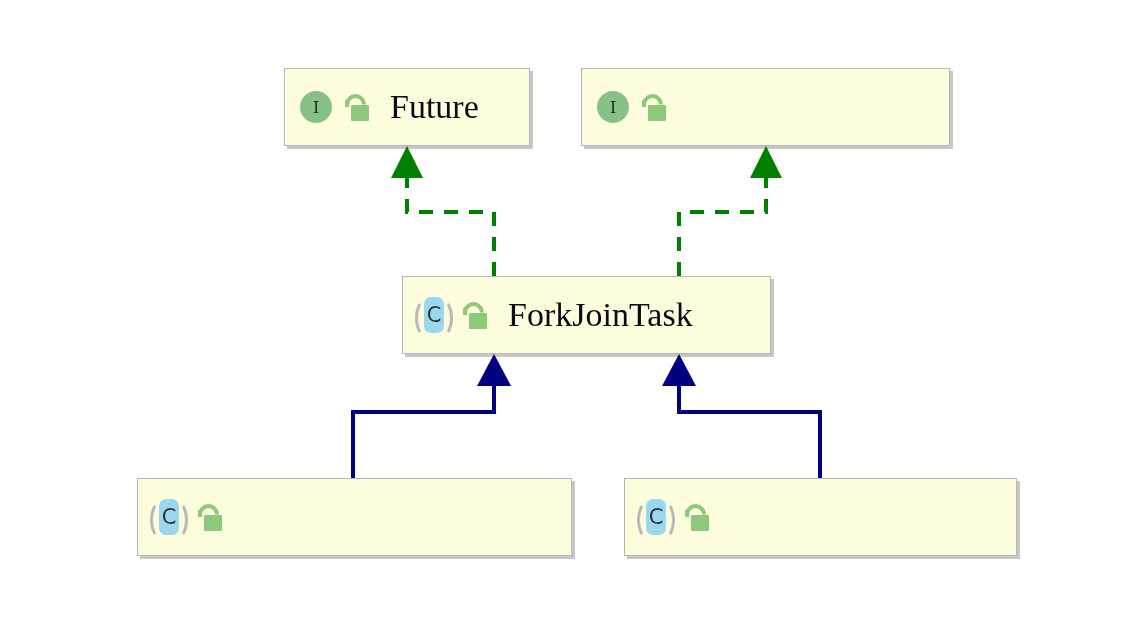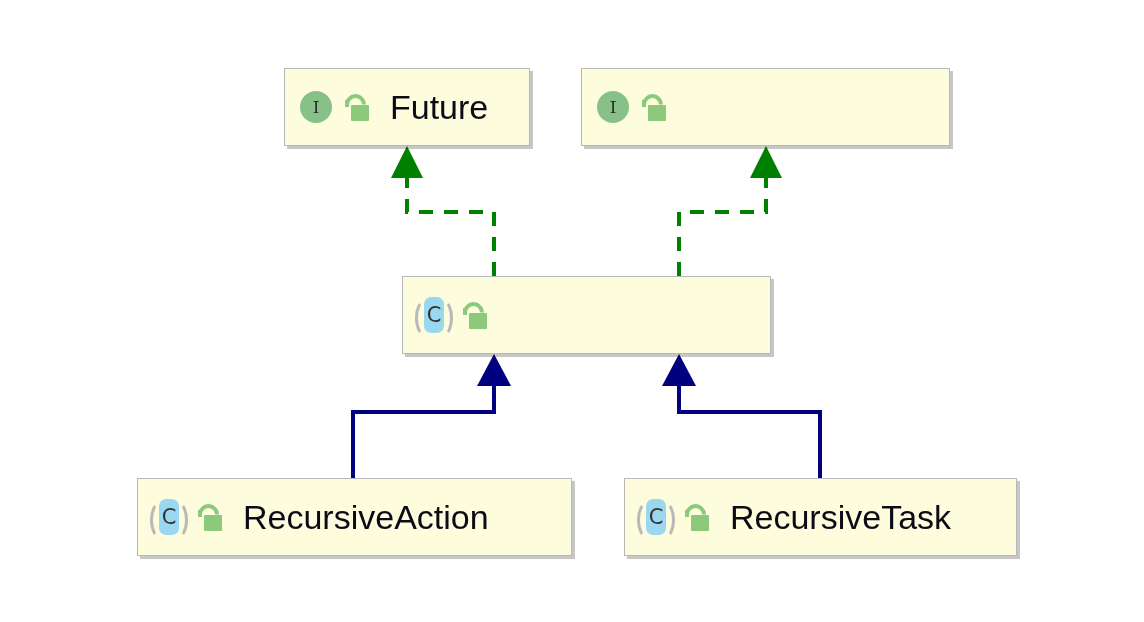--- a/index.html
+++ b/index.html
@@ -33,21 +33,21 @@
     box-sizing: border-box;
     background: #fdfdde;
     border: 1px solid #b8b8b8;
     box-shadow: 3px 3px 0 0 rgba(0,0,0,0.22);
     display: flex;
     align-items: center;
     padding: 0 16px 0 12px;
   }
 
   .node-label {
-    font-family: Liberation Sans, sans-serif;
+    font-family: Liberation Serif, serif;
     font-size: 34px;
     line-height: 1;
     color: #0b0b16;
     white-space: pre;
     margin-left: 20px;
     letter-spacing: 0px;
   }
 
   
   .type-icon {
@@ -211,45 +211,44 @@
       <span class="cls-arc left"></span>
       <span class="cls-arc right"></span>
       <span class="cls-body"></span>
       <span class="cls-letter">C</span>
     </span>
     <span class="lock-icon">
       <span class="lock-shackle"></span>
       <span class="lock-stem"></span>
       <span class="lock-body"></span>
     </span>
+    <span class="node-label">ForkJoinTask</span>
   </div>
 
   <div class="node" id="node-recursiveaction" style="left: 137px; top: 478px; width: 435px; height: 78px;">
     <span class="type-icon">
       <span class="cls-arc left"></span>
       <span class="cls-arc right"></span>
       <span class="cls-body"></span>
       <span class="cls-letter">C</span>
     </span>
     <span class="lock-icon">
       <span class="lock-shackle"></span>
       <span class="lock-stem"></span>
       <span class="lock-body"></span>
     </span>
-    <span class="node-label">RecursiveAction</span>
   </div>
 
   <div class="node" id="node-recursivetask" style="left: 624px; top: 478px; width: 393px; height: 78px;">
     <span class="type-icon">
       <span class="cls-arc left"></span>
       <span class="cls-arc right"></span>
       <span class="cls-body"></span>
       <span class="cls-letter">C</span>
     </span>
     <span class="lock-icon">
       <span class="lock-shackle"></span>
       <span class="lock-stem"></span>
       <span class="lock-body"></span>
     </span>
-    <span class="node-label">RecursiveTask</span>
   </div>
 
 </div>
 
 </body></html>

